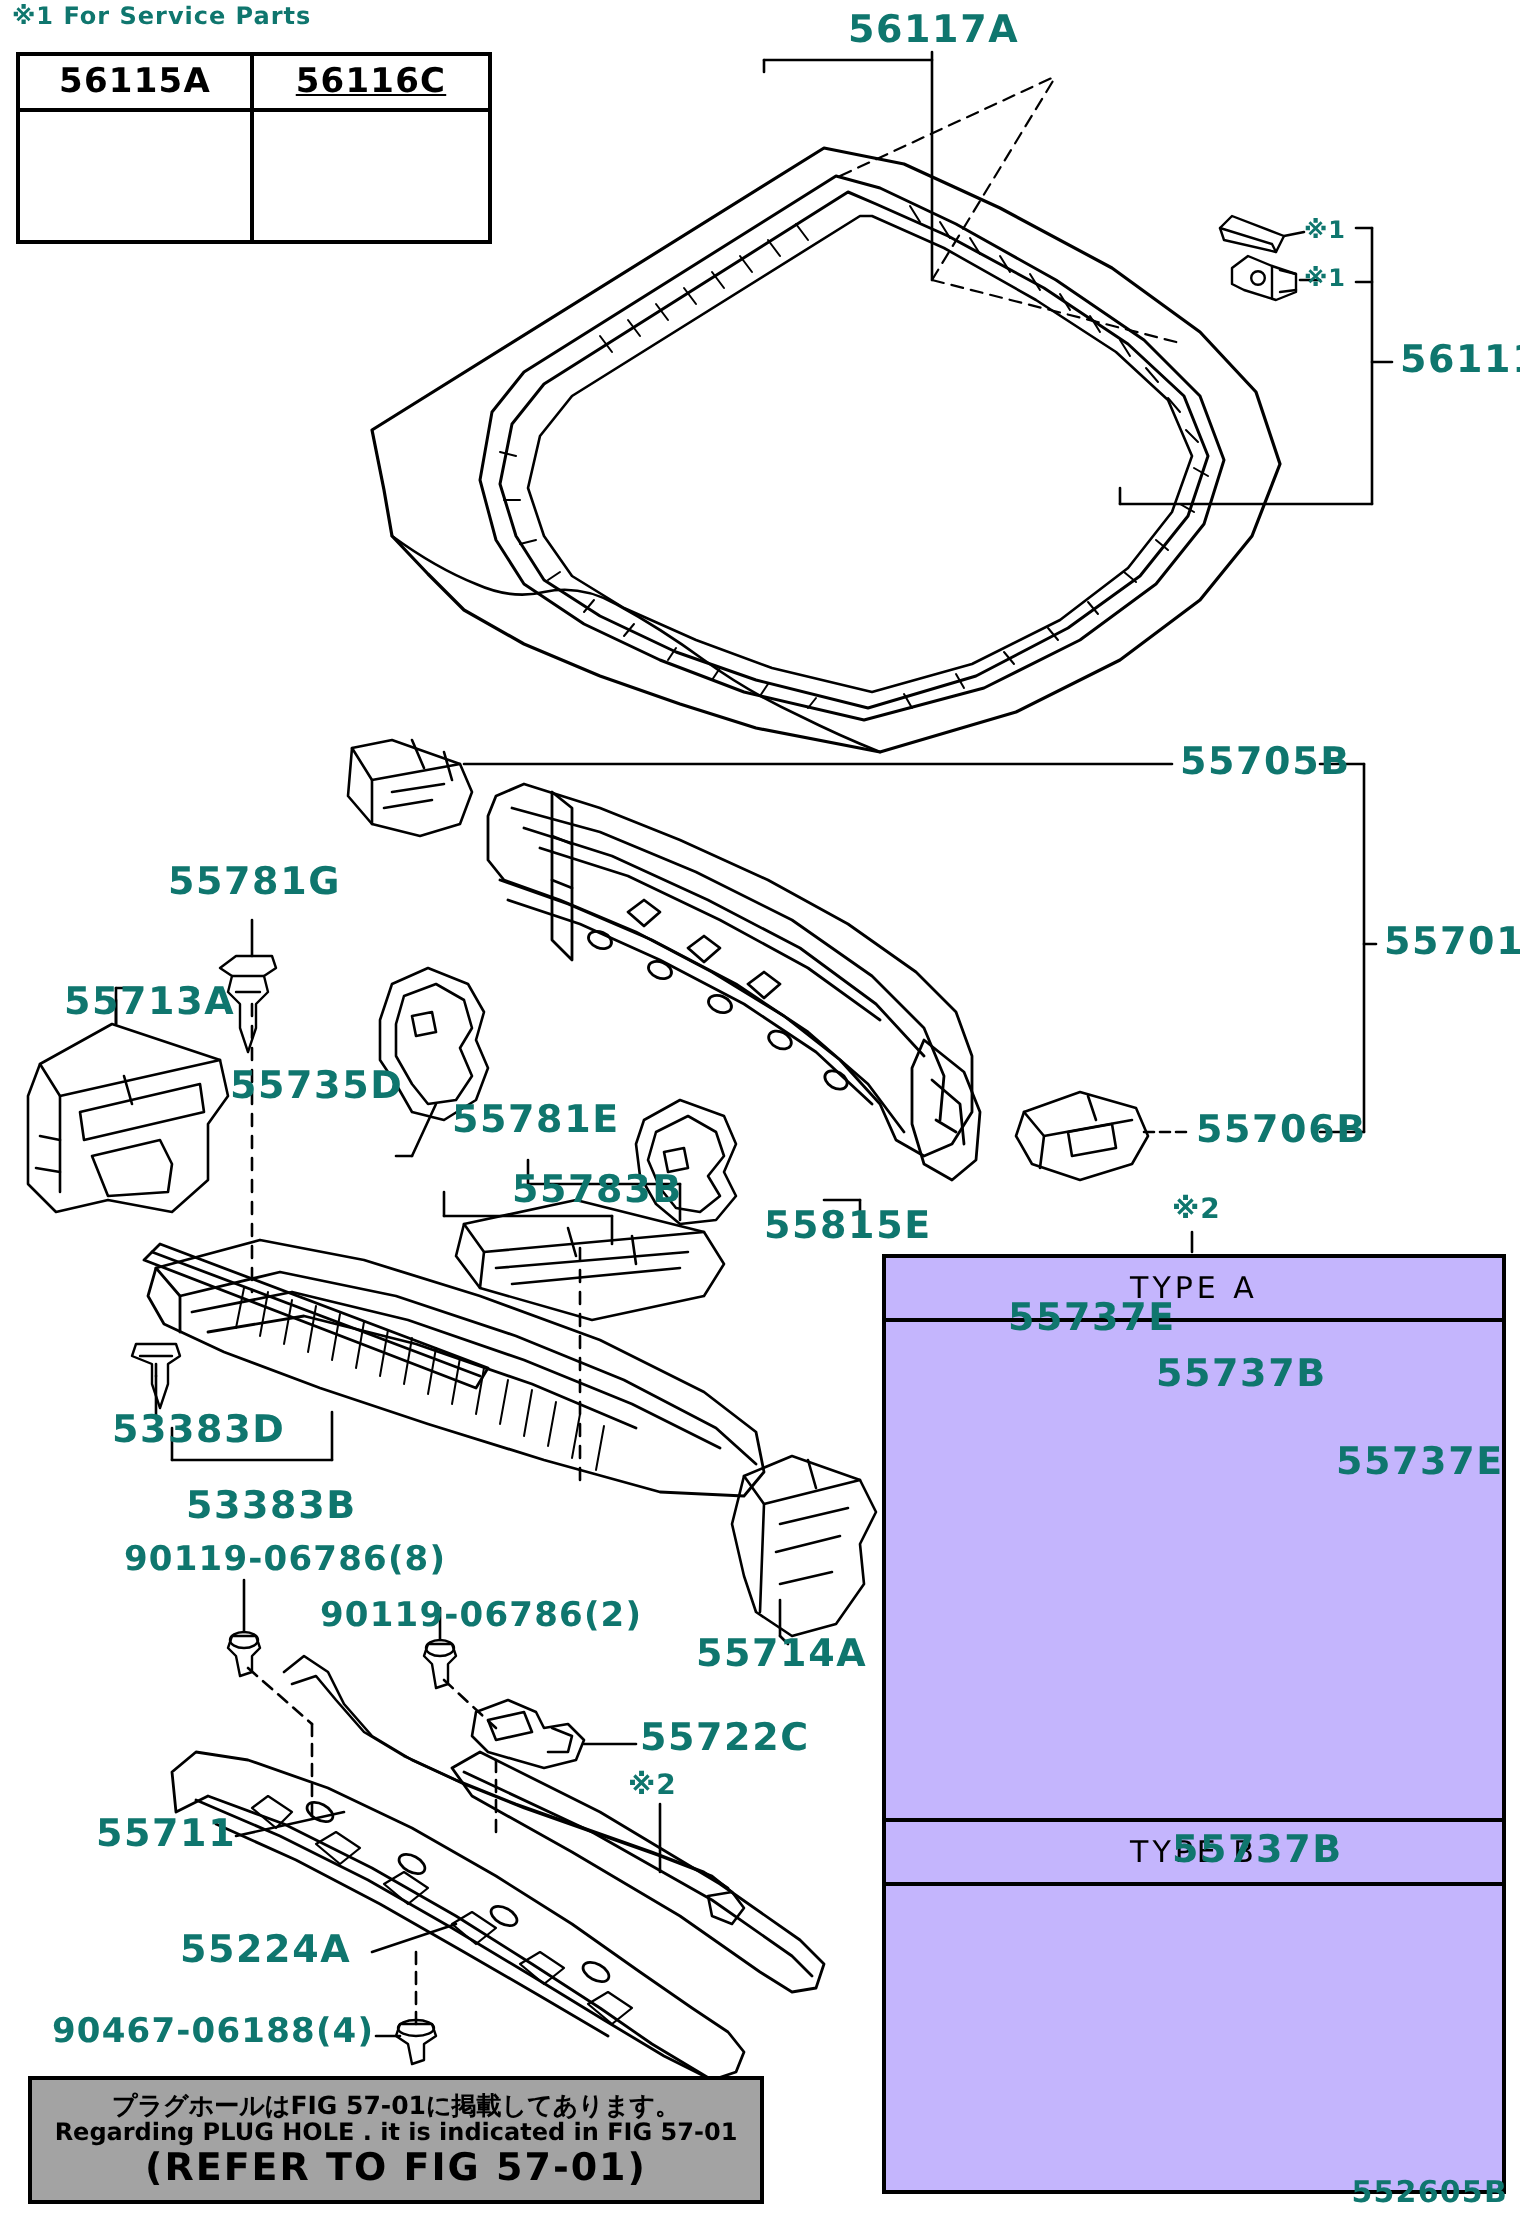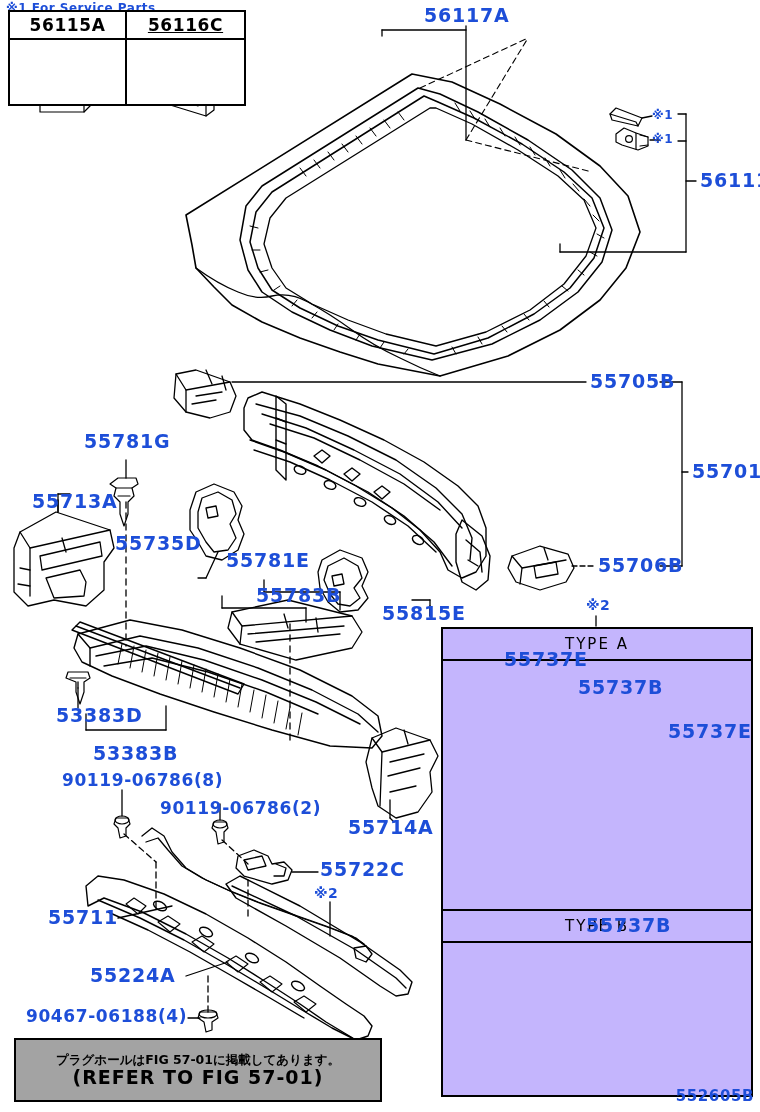--- a/index.html
+++ b/index.html
@@ -18,38 +18,38 @@
   svg#art{
     position:absolute; left:0; top:0;
     width:760px; height:1112px;
     pointer-events:none;
   }
   
   .lbl{
     position:absolute;
     font-family:"DejaVu Sans","Liberation Sans",sans-serif;
     font-weight:bold;
-    color:#1d4ed8;
+    color:#0f766e;
     white-space:nowrap;
     letter-spacing:0.5px;
     line-height:1;
   }
   .pn{ font-size:19px; letter-spacing:0.8px; }
   .pn-sm{ font-size:17px; letter-spacing:0.6px; }
   .tiny{ font-size:12px; font-weight:bold; }
   .type-lbl{
     font-size:15px; font-weight:normal; letter-spacing:2px;
     font-family:"DejaVu Sans","Liberation Sans",sans-serif;
   }
   .mark{ font-size:14px; font-weight:bold; }
   .mark-sm{ font-size:12px; font-weight:bold; }
   
   #svc-note{ left:6px; top:2px; font-size:12px; font-weight:bold; }
   #svc-box{
-    position:absolute; left:8px; top:10px;
+    position:absolute; left:8px; top:26px;
     width:238px; height:96px;
     border:2px solid #000; box-sizing:border-box;
     background:#fff;
   }
   #svc-box .col{
     position:absolute; top:0; height:100%; box-sizing:border-box;
   }
   #svc-box .c1{ left:0; width:50%; border-right:2px solid #000; }
   #svc-box .c2{ left:50%; width:50%;text-decoration:underline; }
   #svc-box .cap{
@@ -617,18 +617,19 @@
     <div class="body" id="bodyB"></div>
   </div>
 
   <div class="lbl pn" style="left:504px; top:650px;">55737E</div>
   <div class="lbl pn" style="left:578px; top:678px;">55737B</div>
   <div class="lbl pn" style="left:668px; top:722px;">55737E</div>
   <div class="lbl pn" style="left:586px; top:916px;">55737B</div>
 
   <div id="note-box">
     <div class="nl" id="note-jp">プラグホールはFIG 57-01に掲載してあります。</div>
+    <div class="nl" id="note-en">Regarding  PLUG  HOLE . it is indicated in  FIG  57-01</div>
     <div class="nl" id="note-ref">(REFER TO FIG 57-01)</div>
   </div>
 
   <div class="lbl" id="fig-id">552605B</div>
 
 </div>
 
 </body></html>

